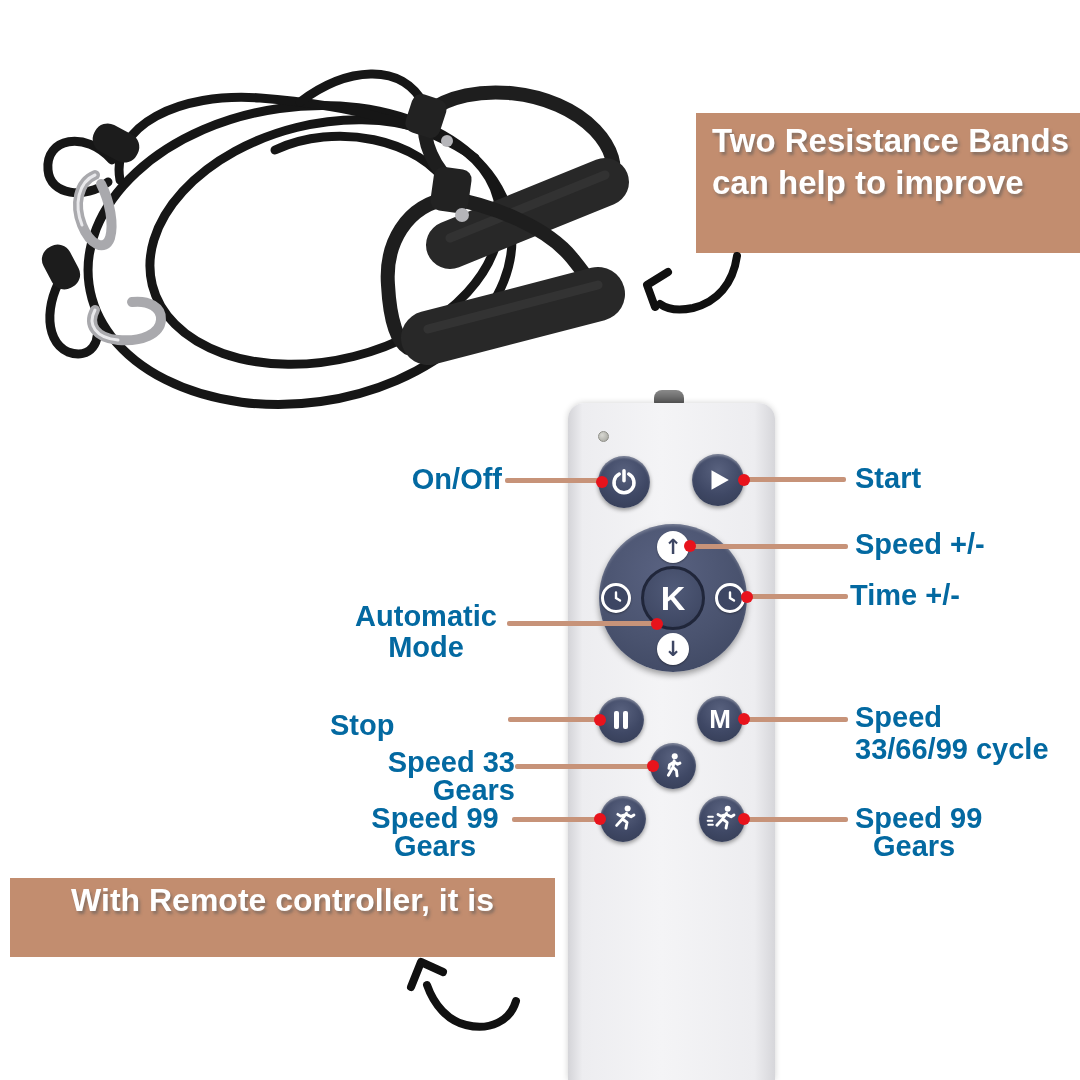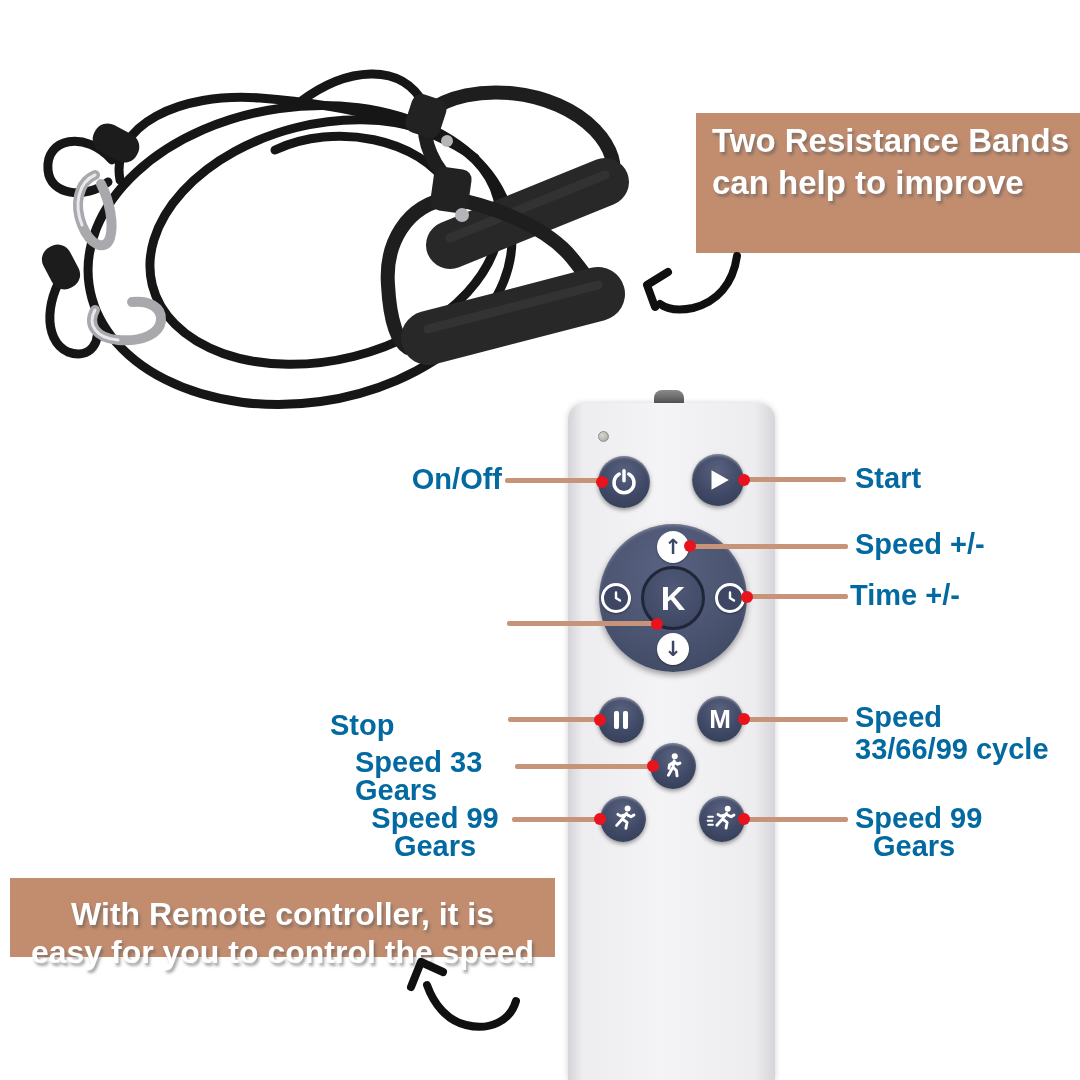--- a/index.html
+++ b/index.html
@@ -6,21 +6,21 @@
   .canvas{
     position:relative;width:1080px;height:1080px;background:#ffffff;overflow:hidden;
     font-family:"Liberation Sans",sans-serif;
   }
   
   .banner{
     position:absolute;background:#c28d6f;color:#ffffff;font-weight:700;
     text-shadow:2px 3px 3px rgba(90,90,90,.55);
   }
   .banner-top{left:660px;top:113px;width:410px;height:140px;font-size:33px;line-height:42px;padding:7px 0 0 16px;box-sizing:border-box;margin-left:36px;}
-  .banner-bottom{left:10px;top:878px;width:545px;height:79px;font-size:32px;line-height:38px;text-align:center;padding-top:17px;box-sizing:border-box;}
+  .banner-bottom{left:10px;top:878px;width:545px;height:79px;font-size:32px;line-height:38px;text-align:center;padding-top:3px;box-sizing:border-box;}
   
   .remote{
     position:absolute;left:568px;top:403px;width:207px;height:677px;z-index:2;
     background:linear-gradient(90deg,#d4d4d8 0%,#ededf0 7%,#f4f4f6 45%,#ededf0 90%,#d6d6da 100%);
     border-radius:16px 16px 0 0;box-shadow:0 0 6px rgba(0,0,0,.18);
   }
   .knob{position:absolute;left:654px;top:390px;width:30px;height:20px;border-radius:8px;z-index:1;
     background:linear-gradient(180deg,#8a8a8a,#3a3a3a);}
   .led{position:absolute;left:598px;top:431px;width:11px;height:11px;border-radius:50%;z-index:3;
     background:radial-gradient(circle at 35% 35%,#d8d8d2,#a3a39c);border:1px solid #8f8f88;box-sizing:border-box;}
@@ -203,24 +203,28 @@
   <div class="rdot" style="left:647px;top:760px"></div>
   <div class="rdot" style="left:594px;top:813px"></div>
   <div class="rdot" style="left:738px;top:713px"></div>
   <div class="rdot" style="left:738px;top:813px"></div>
 
   <div class="lbl" style="left:330px;top:464px;width:172px;text-align:right">On/Off</div>
   <div class="lbl" style="left:855px;top:463px">Start</div>
   <div class="lbl" style="left:855px;top:529px">Speed +/-</div>
   <div class="lbl" style="left:850px;top:580px">Time +/-</div>
 
+  <div class="lbl lbl2" style="left:346px;top:601px;width:160px;text-align:center;line-height:31px">
+    <div>Automatic</div>
+    <div>Mode</div>
+  </div>
 
   <div class="lbl" style="left:330px;top:710px;width:167px;">Stop</div>
 
-  <div class="lbl lbl2" style="left:355px;top:748px;width:160px;text-align:left;line-height:28px">
+  <div class="lbl lbl2" style="left:355px;top:748px;width:160px;text-align:right;line-height:28px">
     <div>Speed 33</div>
     <div>Gears</div>
   </div>
 
   <div class="lbl lbl2" style="left:355px;top:804px;width:160px;text-align:center;line-height:28px">
     <div>Speed 99</div>
     <div>Gears</div>
   </div>
 
   <div class="lbl lbl2" style="left:855px;top:701px;line-height:32px">
@@ -228,21 +232,20 @@
     <div>33/66/99 cycle</div>
   </div>
 
   <div class="lbl lbl2" style="left:855px;top:804px;line-height:28px">
     <div>Speed 99</div>
     <div style="padding-left:18px">Gears</div>
   </div>
 
   <div class="banner banner-bottom">
     <div>With Remote controller, it is</div>
-    <div>easy for you to control the speed</div>
   </div>
 
   <svg class="harrow" style="left:398px;top:953px" width="130" height="85" viewBox="0 0 130 85">
     <path d="M 118,48 C 112,68 92,78 68,72 C 50,68 36,52 29,32" stroke="#101010" stroke-width="8" fill="none" stroke-linecap="round"></path>
     <path d="M 13,34 L 23,9 L 45,19" stroke="#101010" stroke-width="8" fill="none" stroke-linecap="round" stroke-linejoin="round"></path>
   </svg>
 
 </div>
 
 </body></html>

